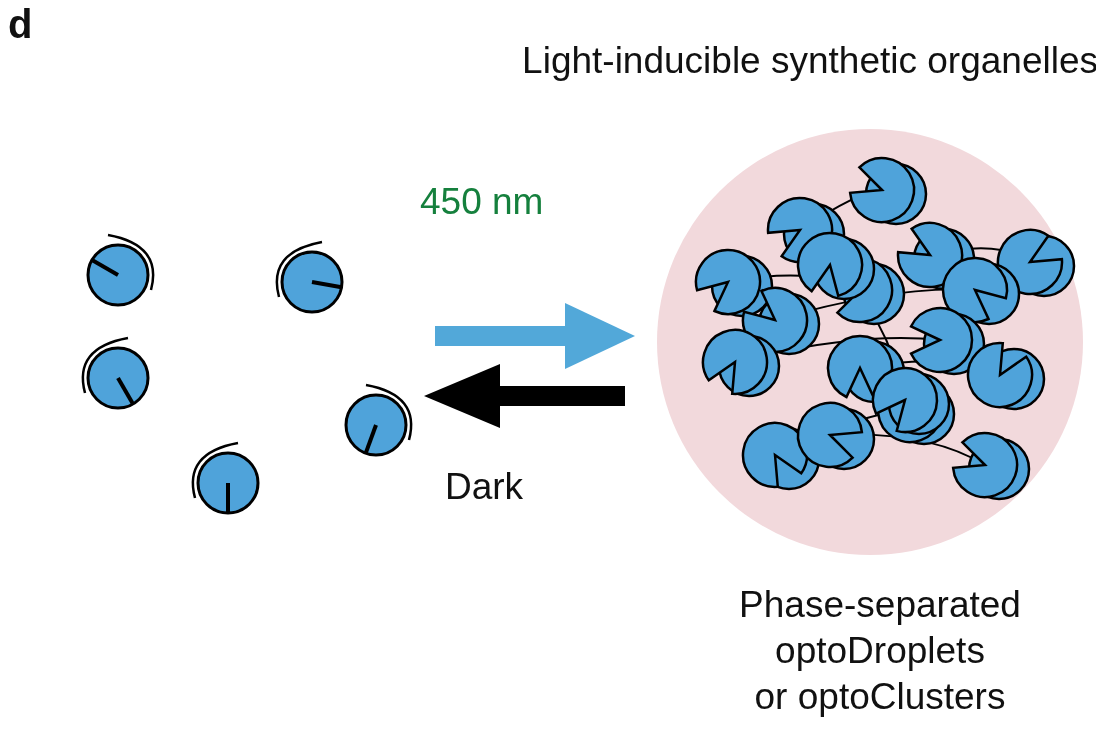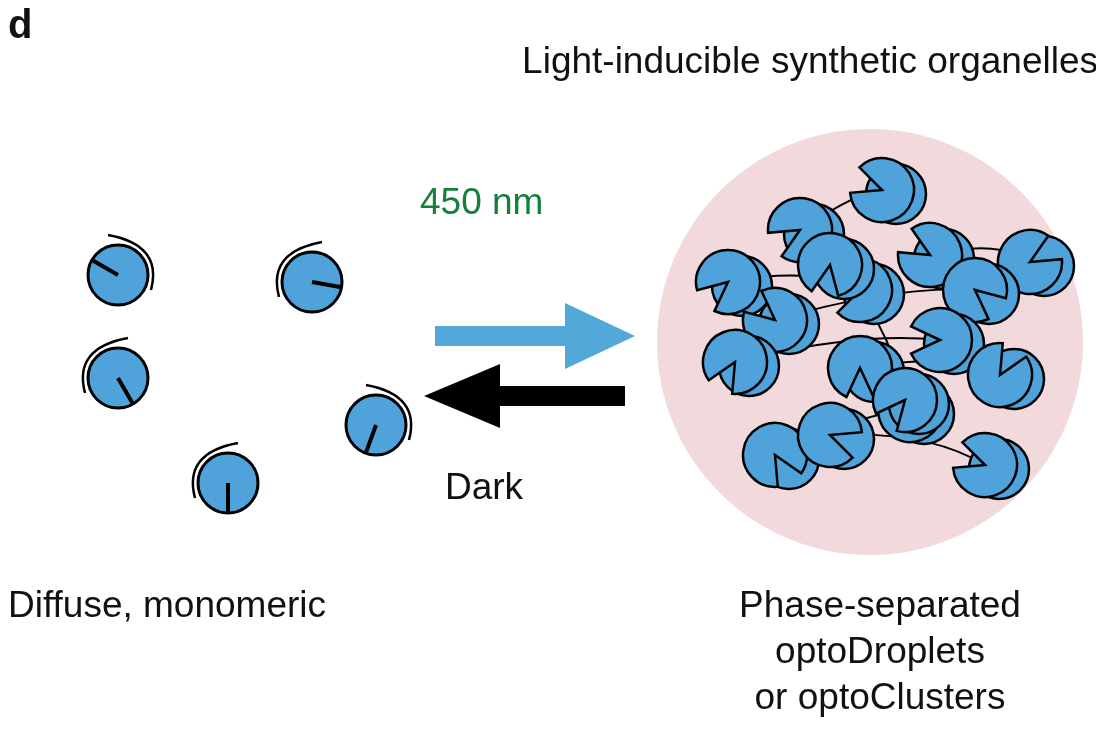--- a/index.html
+++ b/index.html
@@ -19,21 +19,20 @@
 
 <div class="txt" id="panel-letter">d</div>
 <div class="txt" id="title">Light-inducible synthetic organelles</div>
 
 <div class="txt" id="light-label">
   <div>450 nm</div>
 </div>
 <div class="txt" id="dark-label">Dark</div>
 
 <div class="txt" id="left-caption">
-  <div>Diffuse, monomeric</div>
 </div>
 <div class="txt" id="right-caption">
   <div>Phase-separated</div>
   <div>optoDroplets</div>
   <div>or optoClusters</div>
 </div>
 
 <svg width="1096" height="733">
   <g id="monomers">
       <g>

